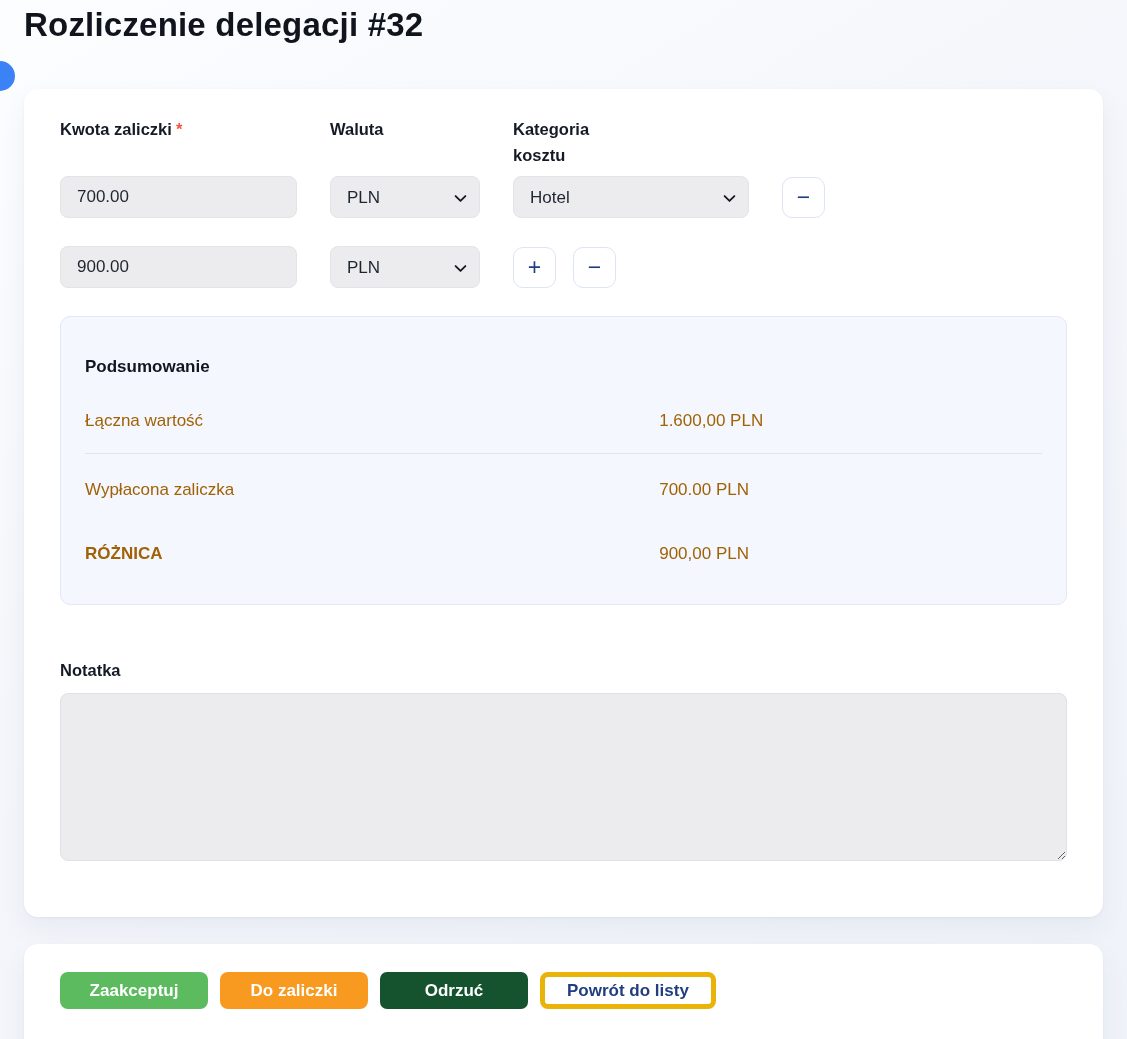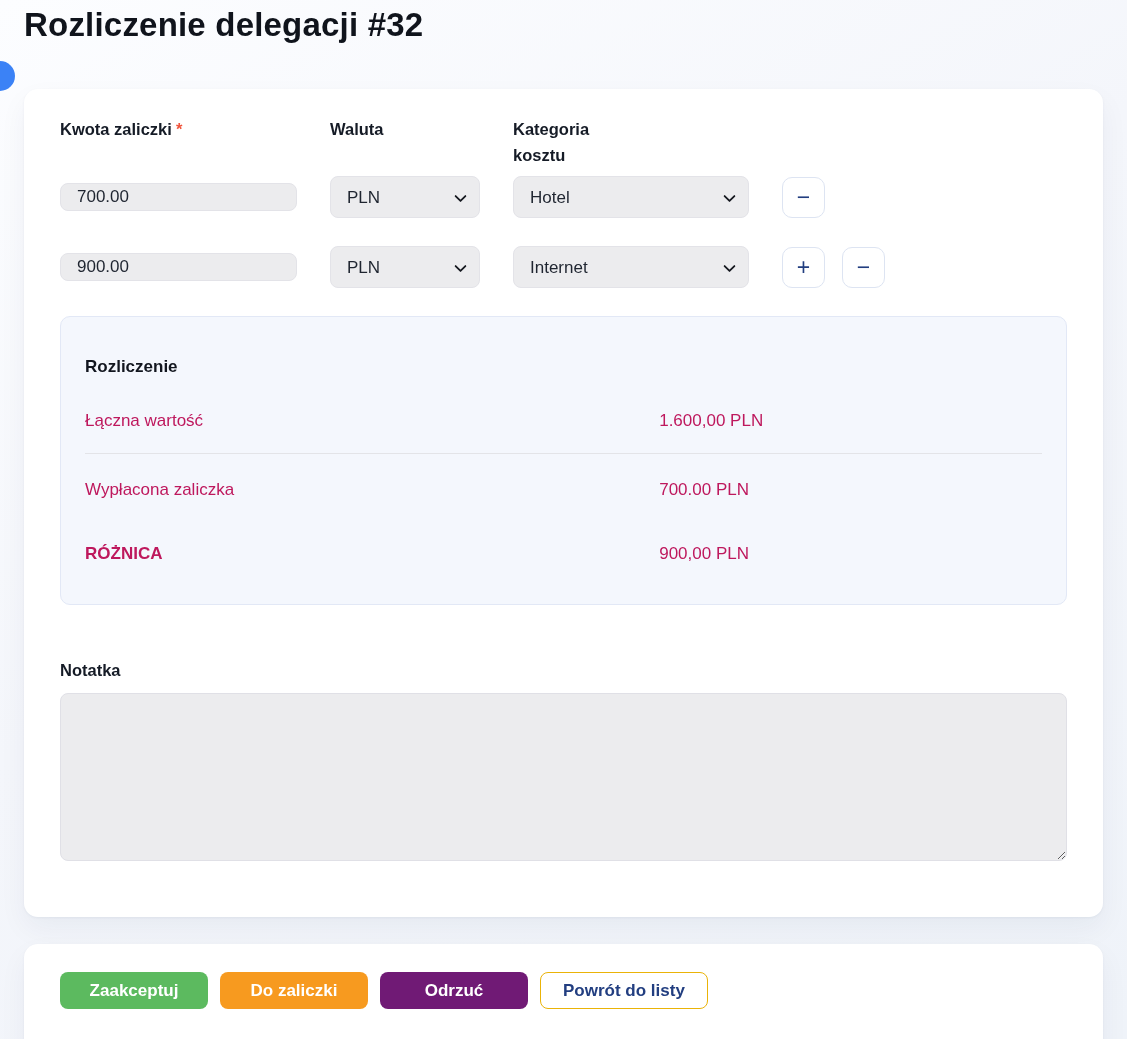--- a/index.html
+++ b/index.html
@@ -38,21 +38,21 @@
   }
   .header-row{ align-items:start; margin-bottom:8px; }
   .col-label{
     font-size:16.5px; font-weight:bold; color:#151b26; line-height:1.55;
   }
   .col-label .wrap-narrow{ display:block; max-width:92px; }
   .required{ color:#F0543C; margin-left:4px; font-weight:bold; }
 
   .entry-row{ margin-bottom:28px; height:42px; }
   .text-input{
-    width:100%; height:28px;
+    width:100%; height:42px;
     background:#ececee;
     border:1px solid #e3e3e8;
     border-radius:8px;
     padding:0 16px;
     font-size:17px; color:#1f2530;
     font-family:"Liberation Sans", sans-serif;
   }
   .select-wrap{ position:relative; height:42px; }
   .select-wrap select{
     -webkit-appearance:none; appearance:none;
@@ -86,21 +86,21 @@
   .summary{
     background:#f4f7fd;
     border:1px solid #e2e8f6;
     border-radius:10px;
     padding:28px 24px 34px;
     margin-top:27px;
   }
   .summary-title{ font-size:17px; font-weight:bold; margin:12px 0 34px; color:#12161f; }
   .summary-row{
     display:grid; grid-template-columns:60% 1fr;
-    font-size:17px; color:#be185d;
+    font-size:17px; color:#a16207;
   }
   .summary-row .s-label{ font-weight:normal; }
   .summary-row.emph .s-label{ font-weight:bold; }
   .row-total{ margin-bottom:22px; }
   .summary-divider{
     border:none; border-top:1px solid #e3e4e8;
     margin:0 0 26px;
   }
   .row-paid{ margin-bottom:44px; }
   .row-diff{ margin-bottom:6px; }
@@ -126,24 +126,24 @@
   .btn{
     height:37px; min-width:148px;
     border:none; border-radius:8px;
     font-size:17px; font-weight:bold;
     color:#ffffff; padding:0 22px;
     cursor:pointer;
     font-family:"Liberation Sans", sans-serif;
   }
   .btn-approve{ background:#5CBA5F; }
   .btn-revise{ background:#F79A1F; }
-  .btn-reject{ background:#701a75; }
+  .btn-reject{ background:#14532d;border-radius:7px; }
   .btn-back{
     background:#ffffff; color:#223E80;
-    border:1px solid #eab308; min-width:154px;
+    border:5px solid #eab308; min-width:154px;
   }
 </style>
 </head>
 <body>
 
 <h1 class="page-title">Rozliczenie delegacji #32</h1>
 <div class="edge-badge"></div>
 
 <main class="card form-card">
 
@@ -192,42 +192,32 @@
     <div class="select-wrap">
       <select>
         <option>PLN</option>
       </select>
       <span class="chevron">
         <svg viewBox="0 0 16 16" width="13" height="13">
             <path d="M2 5l6 6 6-6" fill="none" stroke="#15181f" stroke-width="2.2" stroke-linecap="round" stroke-linejoin="round"></path>
           </svg>
       </span>
     </div>
-    <div class="select-wrap">
-      <select>
-        <option>Internet</option>
-      </select>
-      <span class="chevron">
-        <svg viewBox="0 0 16 16" width="13" height="13">
-            <path d="M2 5l6 6 6-6" fill="none" stroke="#15181f" stroke-width="2.2" stroke-linecap="round" stroke-linejoin="round"></path>
-          </svg>
-      </span>
-    </div>
     <div class="row-actions">
       <button class="icon-btn">
           <span>+</span>
         </button>
       <button class="icon-btn">
           <span>−</span>
         </button>
     </div>
   </div>
 
   <section class="summary">
-    <h2 class="summary-title">Rozliczenie</h2>
+    <h2 class="summary-title">Podsumowanie</h2>
 
     <div class="summary-row row-total">
       <span class="s-label">Łączna wartość</span>
       <span class="s-value">1.600,00 PLN</span>
     </div>
 
     <hr class="summary-divider">
 
     <div class="summary-row row-paid">
       <span class="s-label">Wypłacona zaliczka</span>

